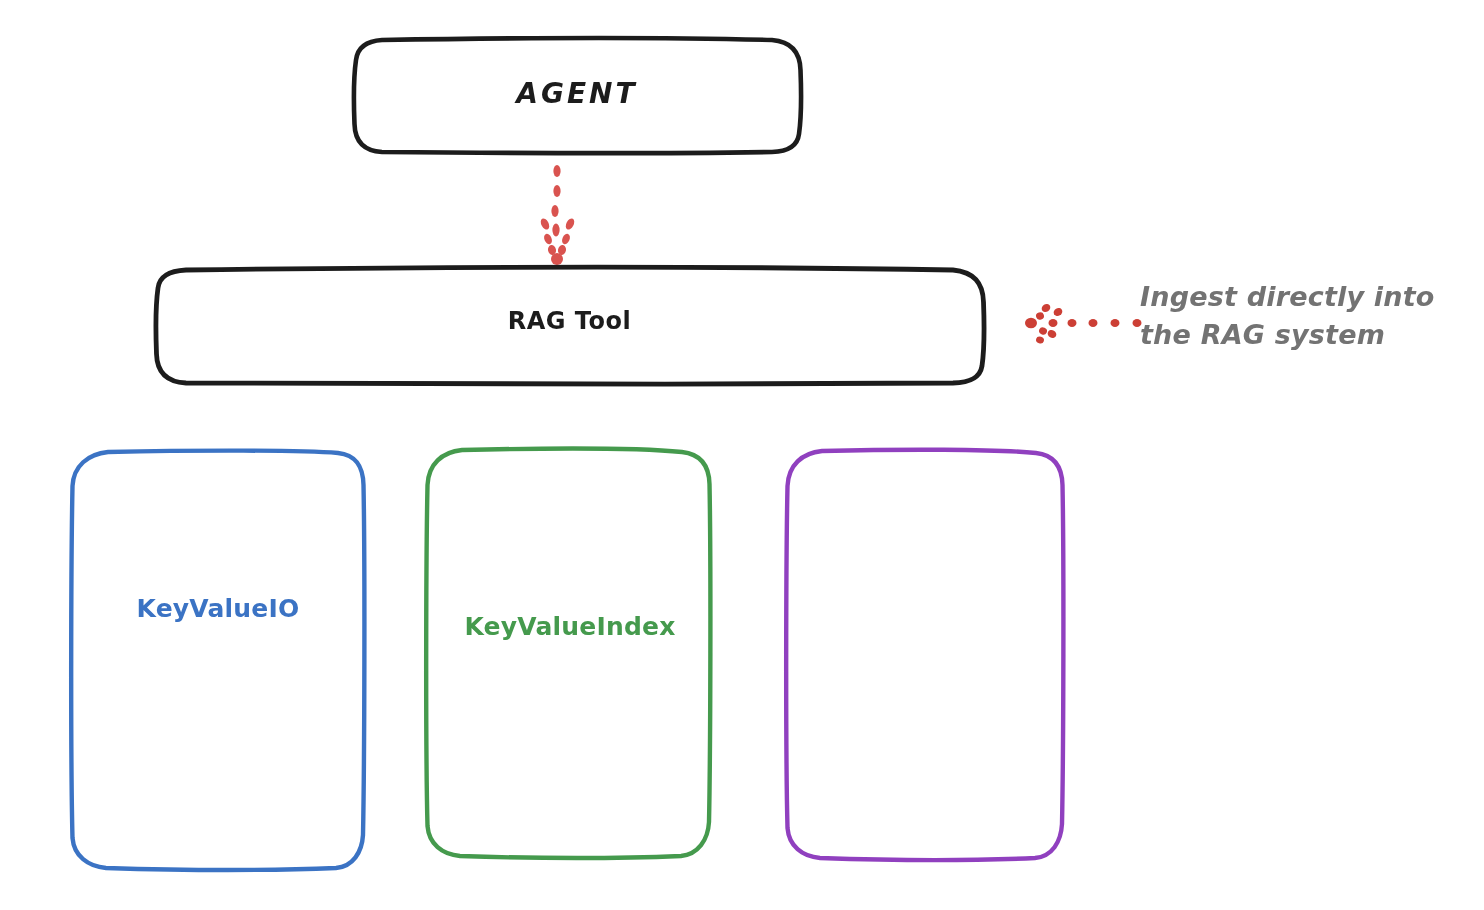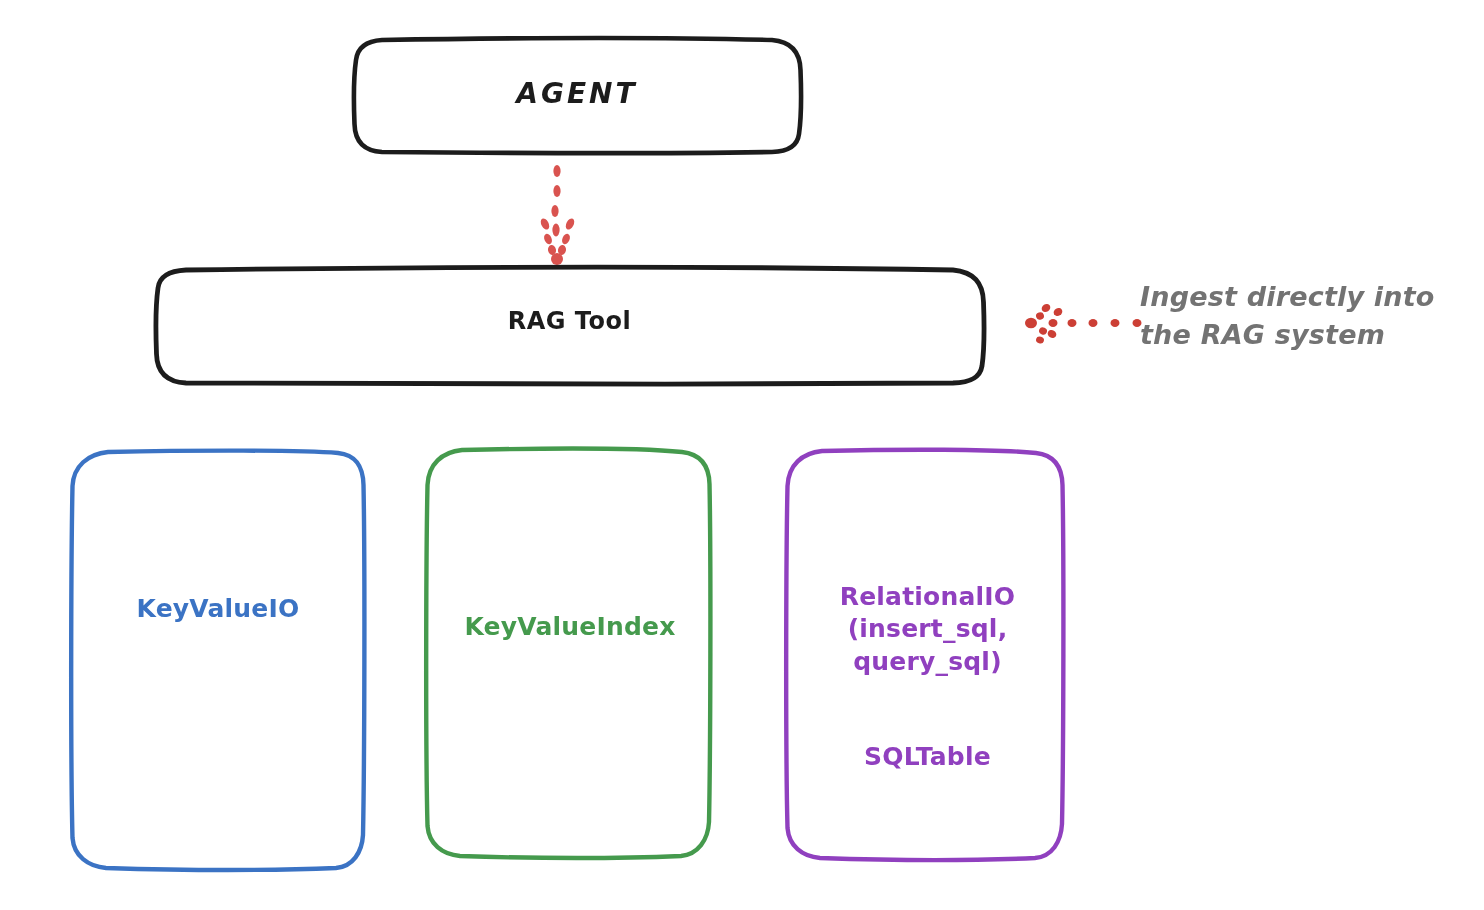--- a/index.html
+++ b/index.html
@@ -219,23 +219,17 @@
   <div class="lbl hand" id="ragtool-label">RAG Tool</div>
 
   <div class="lbl hand provider-text" id="vector-text">
     <div class="provider-sub">KeyValueIO</div>
   </div>
 
   <div class="lbl hand provider-text" id="kv-text">
     <div class="provider-sub">KeyValueIndex</div>
   </div>
 
-  <div class="lbl hand provider-text" id="rel-text">
-    <div>RelationalIO
-(insert_sql,
-query_sql)</div>
-    <div class="provider-sub">SQLTable</div>
-  </div>
 
   <div class="lbl hand" id="annotation-text">Ingest directly into
 the RAG system</div>
 
 </div>
 
 </body></html>

